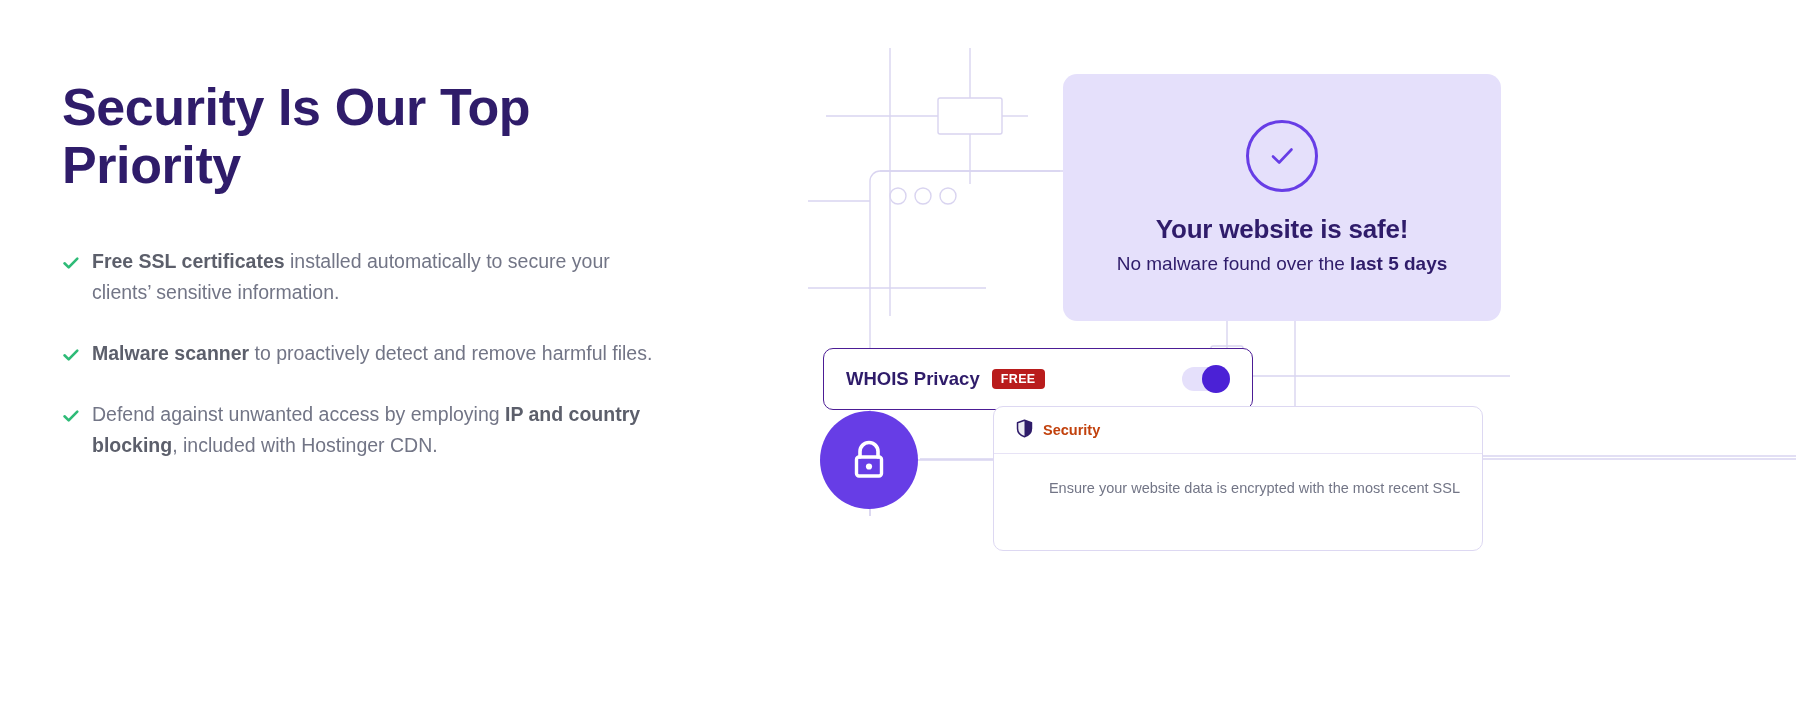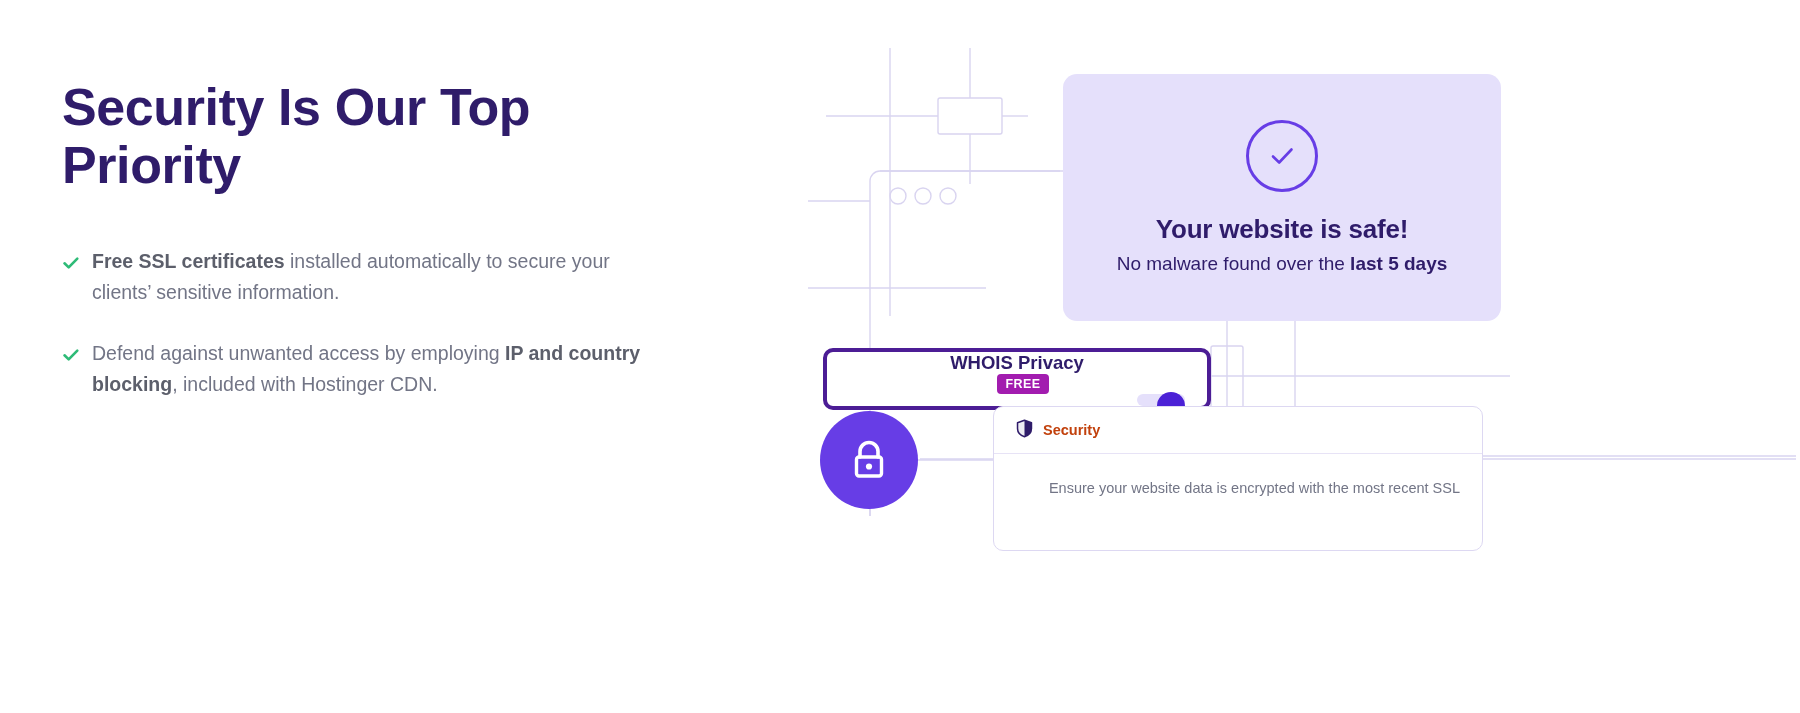--- a/index.html
+++ b/index.html
@@ -124,42 +124,41 @@
     font-weight: 400;
   }
 
   .safe-sub b { font-weight: 700; }
 
   
   .whois-card {
     position: absolute;
     left: 33px;
     top: 332px;
-    width: 388px;
+    width: 430px;
     height: 62px;
     background: #ffffff;
-    border: 4px solid #4c1d95;
+    border: 1px solid #4c1d95;
     border-radius: 10px;
     display: flex;
     align-items: center;
     padding: 0 22px;
-    flex-direction: column;
   }
 
   .whois-label {
     font-size: 18.5px;
     font-weight: 700;
     color: #2F1C6A;
   }
 
   .badge {
     display: inline-flex;
     align-items: center;
     justify-content: center;
-    background: #a21caf;
+    background: #b91c1c;
     color: #ffffff;
     font-size: 12.5px;
     font-weight: 700;
     letter-spacing: 0.4px;
     border-radius: 4px;
     padding: 4px 9px 3px 9px;
     margin-left: 12px;
     line-height: 1;
   }
 
@@ -259,20 +258,28 @@
 
       <li class="feature-item">
         <span class="check-icon">
           <svg viewBox="0 0 18 18" width="18" height="18" aria-hidden="true">
             <path d="M2.5 9.3 L6.7 13.4 L15.3 4.6" fill="none" stroke="#2EBB77" stroke-width="2.6" stroke-linecap="round" stroke-linejoin="round"></path>
           </svg>
         </span>
         <b>Free SSL certificates</b><span> installed automatically to secure your clients’ sensitive information.</span>
       </li>
 
+      <li class="feature-item">
+        <span class="check-icon">
+          <svg viewBox="0 0 18 18" width="18" height="18" aria-hidden="true">
+            <path d="M2.5 9.3 L6.7 13.4 L15.3 4.6" fill="none" stroke="#2EBB77" stroke-width="2.6" stroke-linecap="round" stroke-linejoin="round"></path>
+          </svg>
+        </span>
+        <b>Malware scanner</b><span> to proactively detect and remove harmful files.</span>
+      </li>
 
 
       <li class="feature-item">
         <span class="check-icon">
           <svg viewBox="0 0 18 18" width="18" height="18" aria-hidden="true">
             <path d="M2.5 9.3 L6.7 13.4 L15.3 4.6" fill="none" stroke="#2EBB77" stroke-width="2.6" stroke-linecap="round" stroke-linejoin="round"></path>
           </svg>
         </span>
         <span>Defend against unwanted access by employing </span><b>IP and country blocking</b><span>, included with Hostinger CDN.</span>
       </li>

